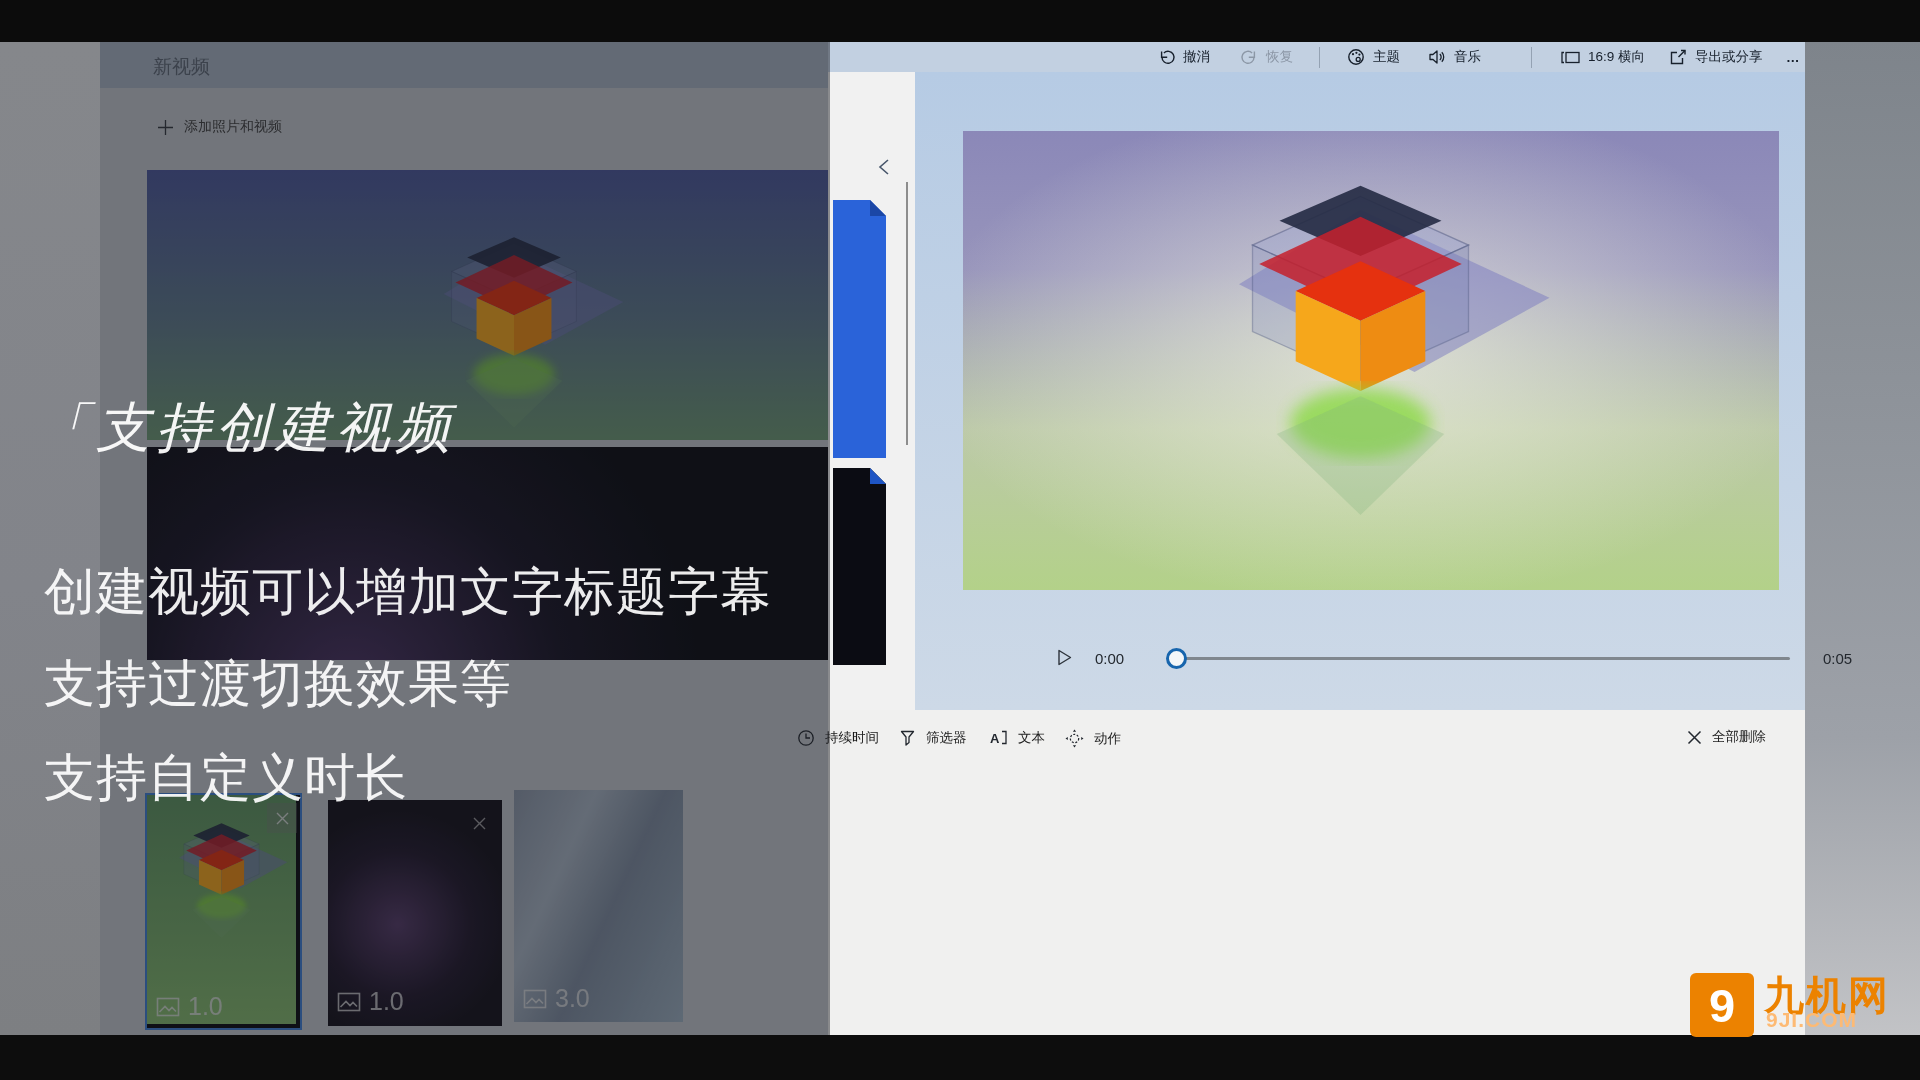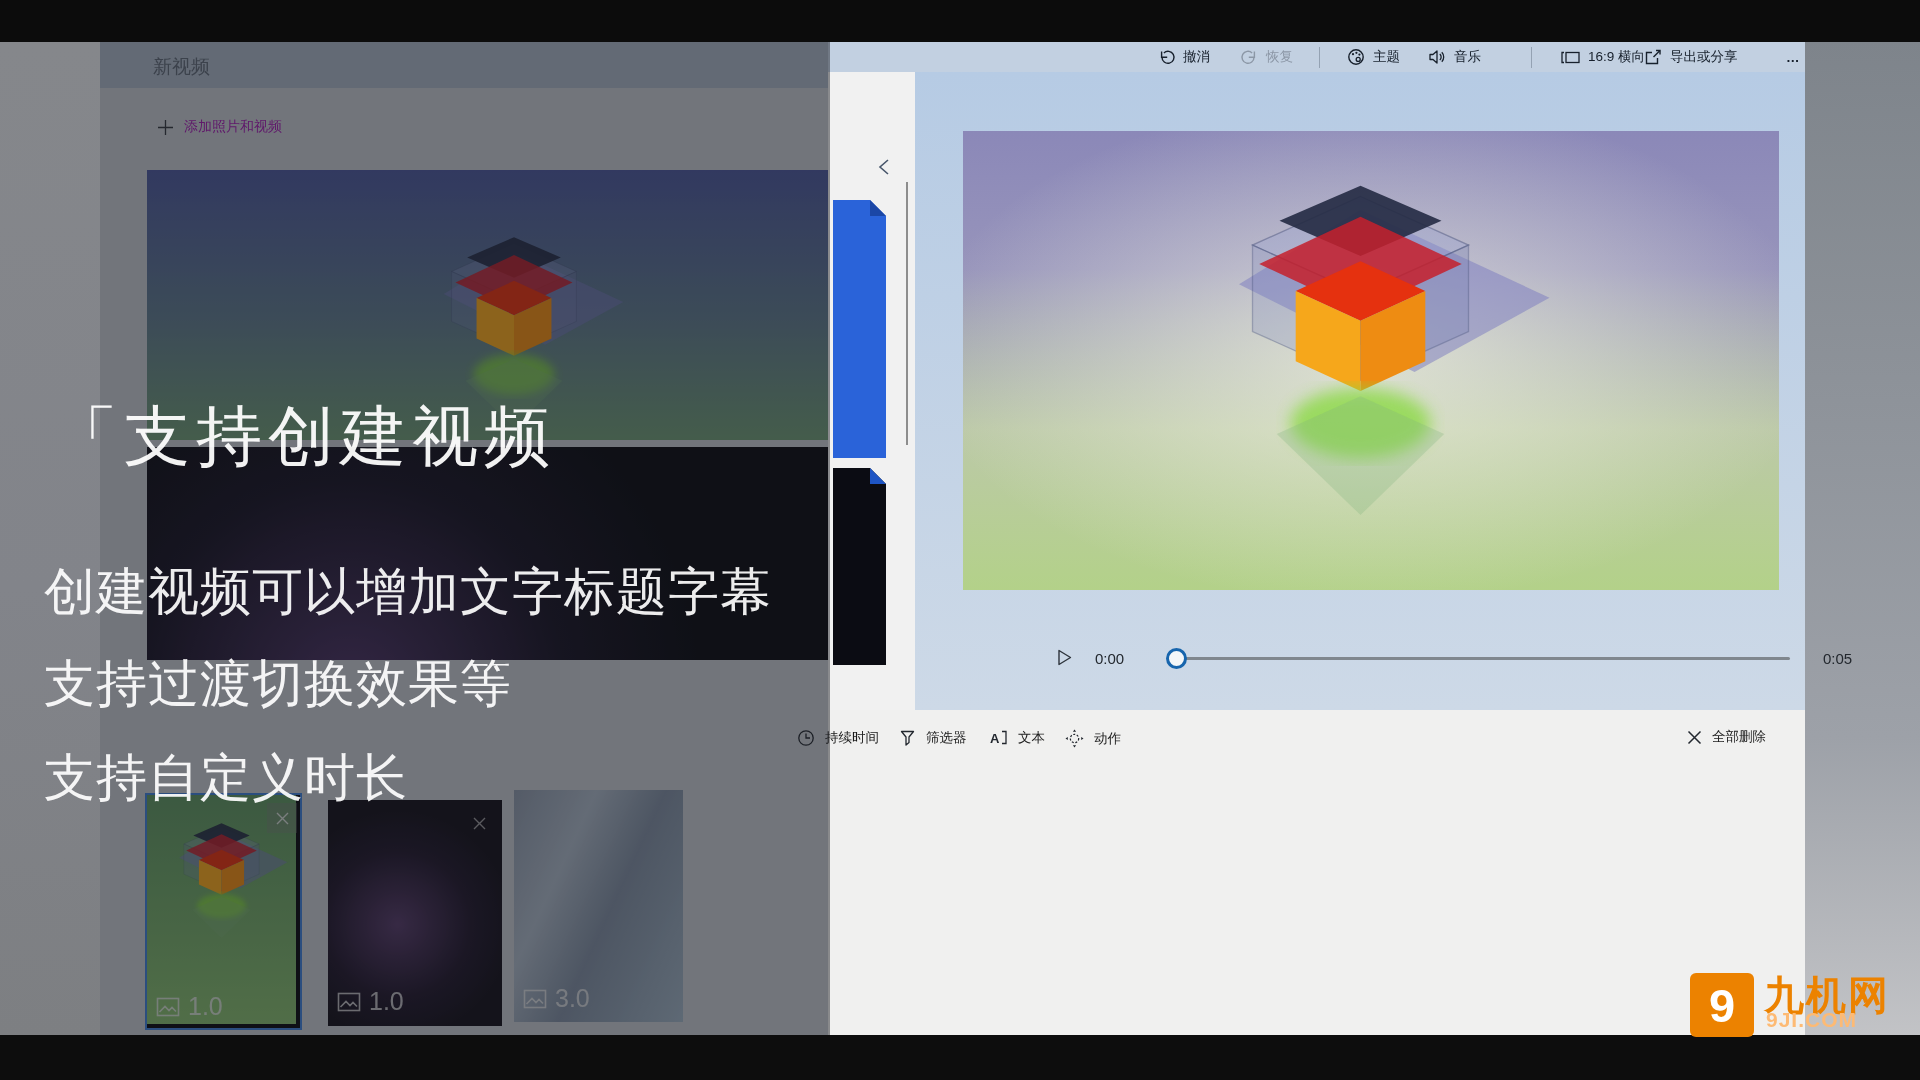--- a/index.html
+++ b/index.html
@@ -8,40 +8,40 @@
   .abs{position:absolute;}
   
   .bar-top{left:0;top:0;width:1920px;height:42px;background:#0c0c0c;}
   .bar-bottom{left:0;top:1035px;width:1920px;height:45px;background:#0d0d0d;}
   .margin-left{left:0;top:42px;width:100px;height:993px;background:linear-gradient(180deg,#85878b,#82848a 55%,#7d7f82);}
   .margin-right{left:1805px;top:42px;width:115px;height:993px;background:linear-gradient(180deg,#7e848b,#9da1a8 70%,#c2c3c6);}
   
   .photos-win{left:100px;top:42px;width:728px;height:993px;background:#c5c9ce;overflow:hidden;}
   .photos-header{left:0;top:0;width:728px;height:46px;background:#a8b4c3;}
   .photos-title{left:53px;top:12px;font-size:19px;color:#5f6875;}
-  .add-row{left:57px;top:76px;display:flex;align-items:center;gap:10px;color:#a21caf;font-size:14px;}
+  .add-row{left:57px;top:76px;display:flex;align-items:center;gap:10px;color:#404040;font-size:14px;}
   .thumb{overflow:hidden;background:#0a0b10;}
   .thumb-label{position:absolute;display:flex;align-items:center;gap:8px;color:rgba(228,228,228,.78);font-size:25px;justify-content:space-between;}
   .xbtn{position:absolute;width:30px;height:30px;display:flex;align-items:center;justify-content:center;background:rgba(125,125,125,.35);}
   
   .editor-win{left:828px;top:42px;width:977px;height:993px;background:#f0f0ef;}
   .ed-toolbar{left:0;top:0;width:977px;height:30px;background:#c2d0e1;}
   .tb-item{position:absolute;top:0;height:30px;display:flex;align-items:center;gap:7px;font-size:13.5px;color:#17202c;white-space:nowrap;}
   .tb-item.disabled{color:#8c97a6;text-align:right;}
   .tb-div{position:absolute;top:5px;width:1px;height:21px;background:#94a2b3;}
   .ed-pane{left:0;top:30px;width:87px;height:638px;background:#f1f1f1;}
   .preview-area{left:87px;top:30px;width:890px;height:638px;background:linear-gradient(180deg,#b6cbe4,#cdd9e7);}
   .tools-bar{left:0;top:668px;width:977px;height:55px;background:#f0f0ef;}
   .tool-item{position:absolute;display:flex;align-items:center;gap:9px;font-size:13.5px;color:#1c1c1c;white-space:nowrap;}
   .transport-text{position:absolute;font-size:15px;color:#23282e;}
   .slider-track{position:absolute;height:3px;background:#80878e;border-radius:2px;}
   .slider-handle{position:absolute;width:15px;height:15px;border-radius:50%;background:#f4f7f9;border:3px solid #1765ad;}
   
   .dim{left:100px;top:42px;width:730px;height:993px;background:rgba(21,24,29,.47);}
-  .mk-title{left:52px;top:392px;color:rgba(255,255,255,.94);font-size:66px;letter-spacing:6px;font-weight:400;}
+  .mk-title{left:36px;top:392px;color:rgba(255,255,255,.94);font-size:54px;letter-spacing:6px;font-weight:400;font-style:italic;}
   .mk-line{position:absolute;left:44px;color:rgba(255,255,255,.92);font-size:51px;letter-spacing:1px;font-weight:400;white-space:nowrap;}
   
   .wm-logo{left:1690px;top:973px;width:64px;height:64px;background:#ec8200;border-radius:6px;
            display:flex;align-items:center;justify-content:center;color:#fff;font-size:47px;font-weight:bold;}
   .wm-name{left:1764px;top:968px;color:#ec8200;font-size:40px;font-weight:bold;letter-spacing:2px;}
   .wm-url{left:1766px;top:1008px;color:#fdba74;font-size:21px;font-weight:bold;letter-spacing:1px;}
   svg{display:block;}
 </style>
 </head>
 <body>
@@ -200,21 +200,21 @@
         <span>音乐</span>
       </div>
       <div class="tb-div" style="left:703px;"></div>
       <div class="tb-item" style="left:732px;">
         <svg width="21" height="19" viewBox="0 0 21 19">
           <path d="M4 4.5H2v10h2" fill="none" stroke="#17202c" stroke-width="1.3"></path>
           <rect x="6" y="4.5" width="13" height="10" fill="none" stroke="#17202c" stroke-width="1.3"></rect>
         </svg>
         <span>16:9 横向</span>
       </div>
-      <div class="tb-item" style="left:815px;">
+      <div class="tb-item" style="left:840px;">
         <svg width="20" height="20" viewBox="0 0 20 20">
           <path d="M13 3.5h4v4" fill="none" stroke="#17202c" stroke-width="1.4"></path>
           <path d="M17 3.5l-6.5 6.5" fill="none" stroke="#17202c" stroke-width="1.4"></path>
           <path d="M14.5 11v5.5H3.5V5.5H9" fill="none" stroke="#17202c" stroke-width="1.4"></path>
         </svg>
         <span>导出或分享</span>
       </div>
       <div class="tb-item" style="left:958px;font-weight:bold;">
         <span>…</span>
       </div>

